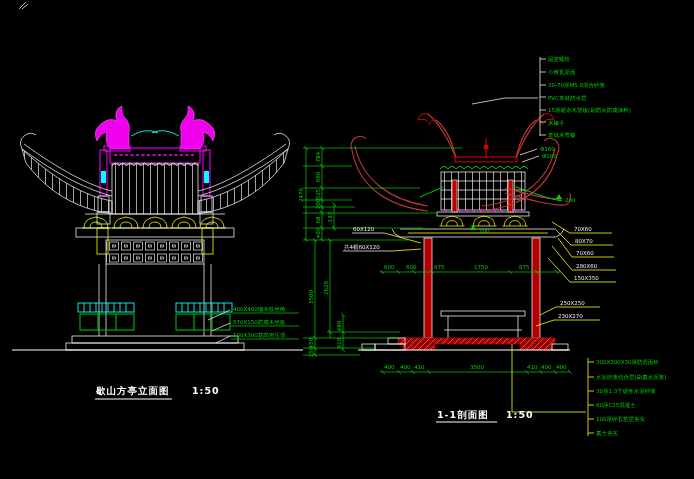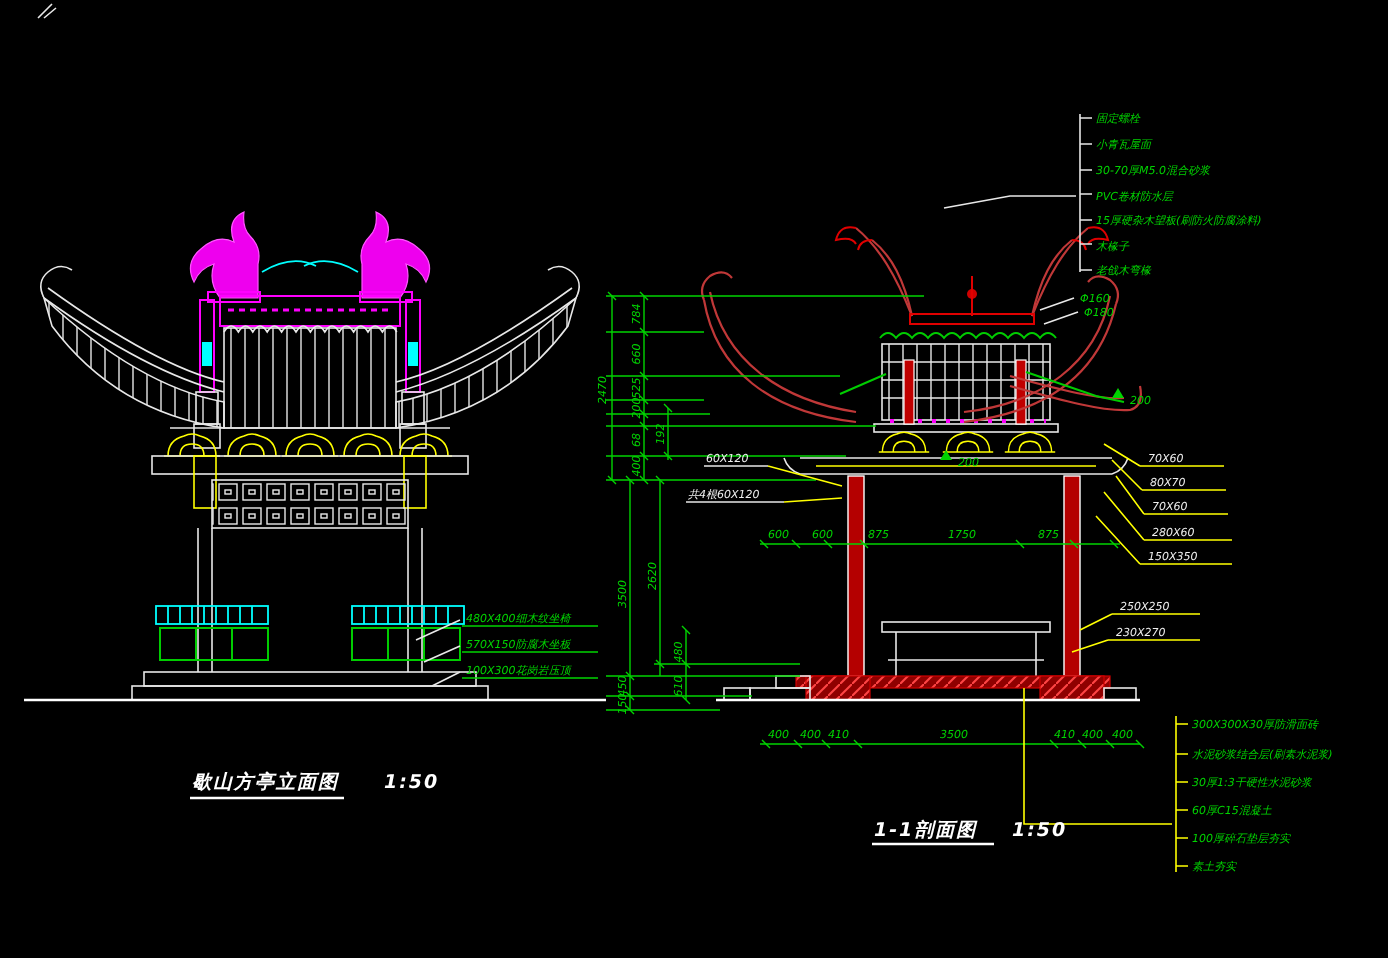--- a/index.html
+++ b/index.html
@@ -1,16 +1,16 @@
 <!DOCTYPE html>
 <html><head>
 <meta charset="utf-8">
 <style>
   html,body{margin:0;padding:0;background:#000;}
-  #stage{position:relative;width:694px;height:479px;background:#000;overflow:hidden;font-style:italic;}
+  #stage{position:relative;width:694px;height:479px;background:#000;overflow:hidden;}
   svg{position:absolute;left:0;top:0;}
   svg text{font-family:"DejaVu Sans",sans-serif;}
   .gt{fill:#00d400;font-size:5.5px;}
   .wt{fill:#f0f0f0;font-size:5.5px;}
   .dim{fill:#00d400;font-size:5.5px;text-anchor:middle;}
   .title{fill:#ffffff;font-size:9.5px;font-weight:bold;letter-spacing:1px;}
   .lw{stroke:#e8e8e8;stroke-width:.8;fill:none;}
   .lw2{stroke:#ffffff;stroke-width:1.2;fill:none;}
   .ly{stroke:#ffff00;stroke-width:.8;fill:none;}
   .lg{stroke:#00d400;stroke-width:.7;fill:none;}

